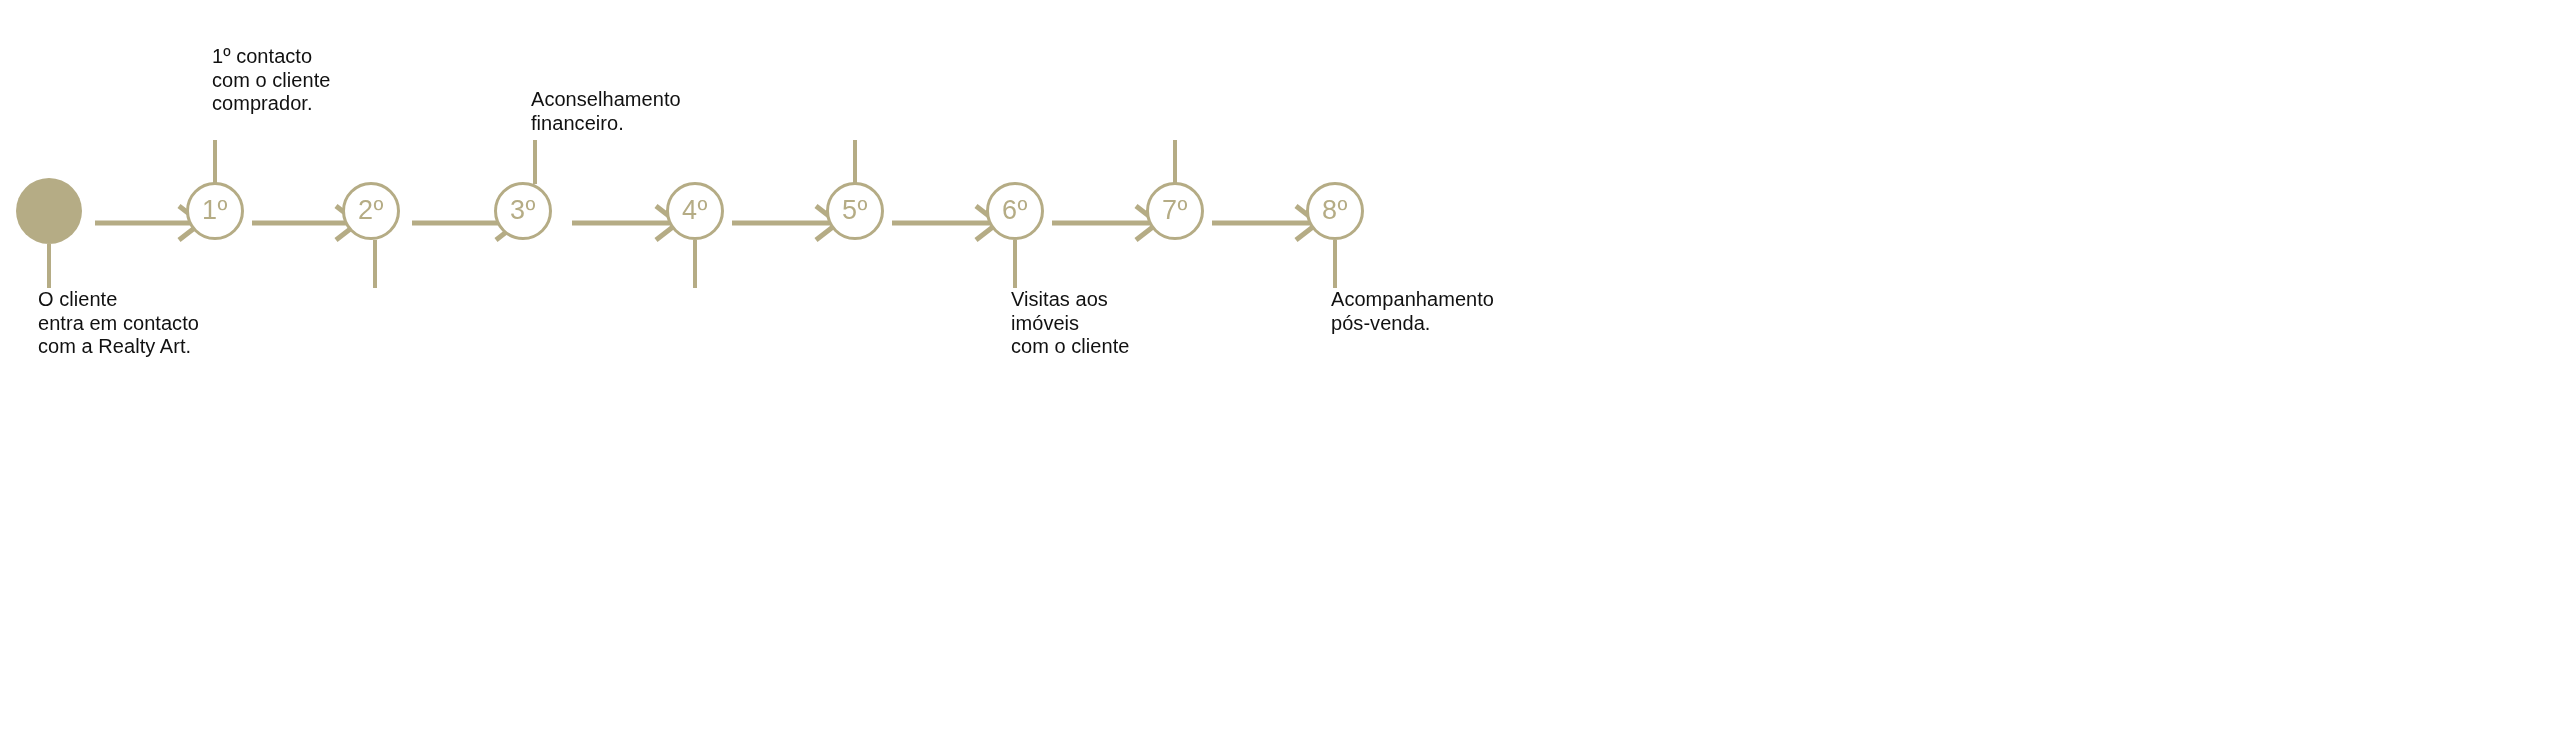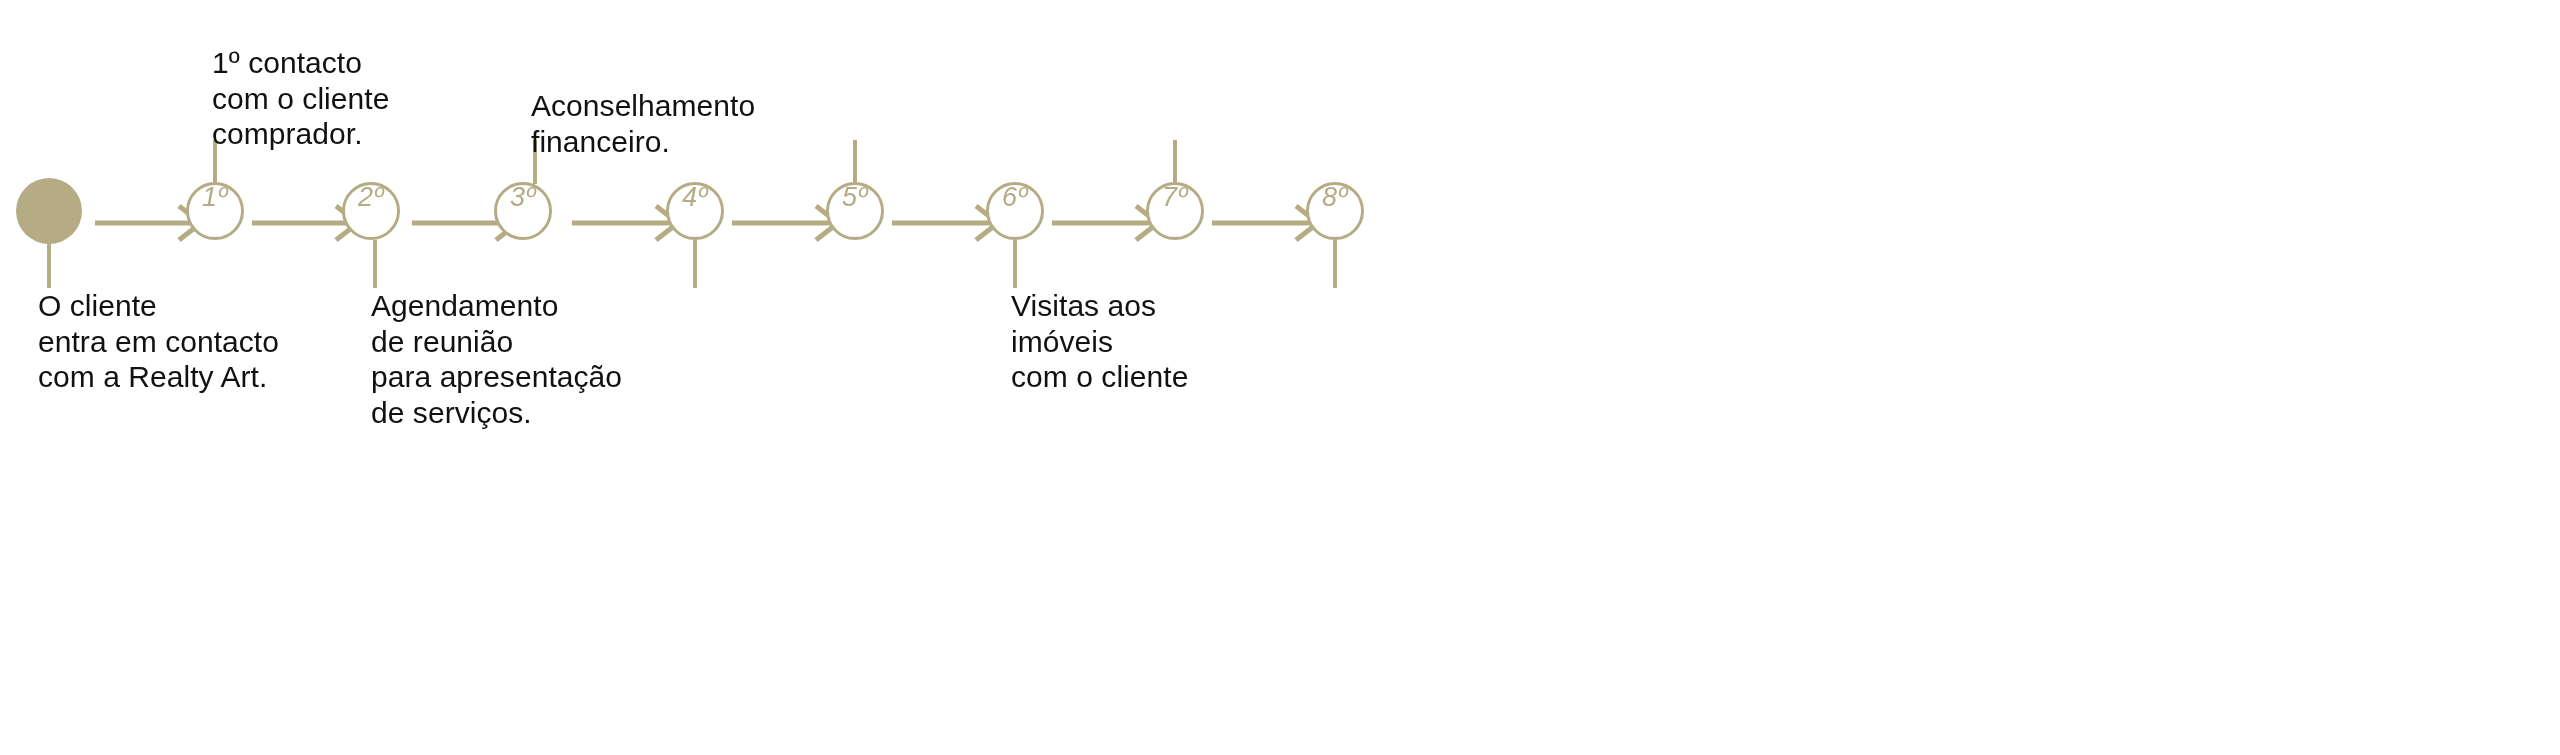--- a/index.html
+++ b/index.html
@@ -37,22 +37,22 @@
   
   .step-node {
     position: absolute;
     width: 58px;
     height: 58px;
     border-radius: 50%;
     border: 3px solid #B5AC85;
     background: #ffffff;
     top: 182px;
     display: flex;
+    align-items: center;
     justify-content: center;
-    font-style: italic;
   }
 
   .step-num {
     font-size: 27px;
     color: #B5AC85;
     line-height: 1;
     letter-spacing: 0.5px;
     font-weight: 400;
     position: relative;
     top: -1px;
@@ -69,21 +69,21 @@
   .arrow {
     position: absolute;
     top: 203px;
     height: 40px;
   }
   .arrow svg { display: block; overflow: visible; }
 
   
   .label {
     position: absolute;
-    font-size: 30px;
+    font-size: 20px;
     line-height: 1.185;
     color: #111111;
     white-space: pre;
     letter-spacing: 0.05px;
   }
   .label.above { }
   .label.below { }
 </style>
 </head>
 <body>
@@ -115,24 +115,20 @@
     <svg width="118" height="40" viewBox="0 0 118 40">
       <path d="M0,20 H102" stroke="#B5AC85" stroke-width="5" fill="none"></path>
       <path d="M84,3 L106,20 L84,37" stroke="#B5AC85" stroke-width="5" fill="none"></path>
     </svg>
   </div>
 
   <div class="step-node" style="left:342px;">
     <span class="step-num">2º</span>
   </div>
   <div class="stem" style="left:373px; top:240px; height:48px;"></div>
-  <div class="label below" style="left:371px; top:288px;">Agendamento
-de reunião
-para apresentação
-de serviços.</div>
 
   <div class="arrow" style="left:412px; width:118px;">
     <svg width="118" height="40" viewBox="0 0 118 40">
       <path d="M0,20 H102" stroke="#B5AC85" stroke-width="5" fill="none"></path>
       <path d="M84,3 L106,20 L84,37" stroke="#B5AC85" stroke-width="5" fill="none"></path>
     </svg>
   </div>
 
   <div class="step-node" style="left:494px;">
     <span class="step-num">3º</span>
@@ -196,14 +192,16 @@
     <svg width="118" height="40" viewBox="0 0 118 40">
       <path d="M0,20 H102" stroke="#B5AC85" stroke-width="5" fill="none"></path>
       <path d="M84,3 L106,20 L84,37" stroke="#B5AC85" stroke-width="5" fill="none"></path>
     </svg>
   </div>
 
   <div class="step-node" style="left:1306px;">
     <span class="step-num">8º</span>
   </div>
   <div class="stem" style="left:1333px; top:240px; height:48px;"></div>
+  <div class="label below" style="left:1331px; top:288px;">Acompanhamento
+pós-venda.</div>
 
 </div>
 
 </body></html>

